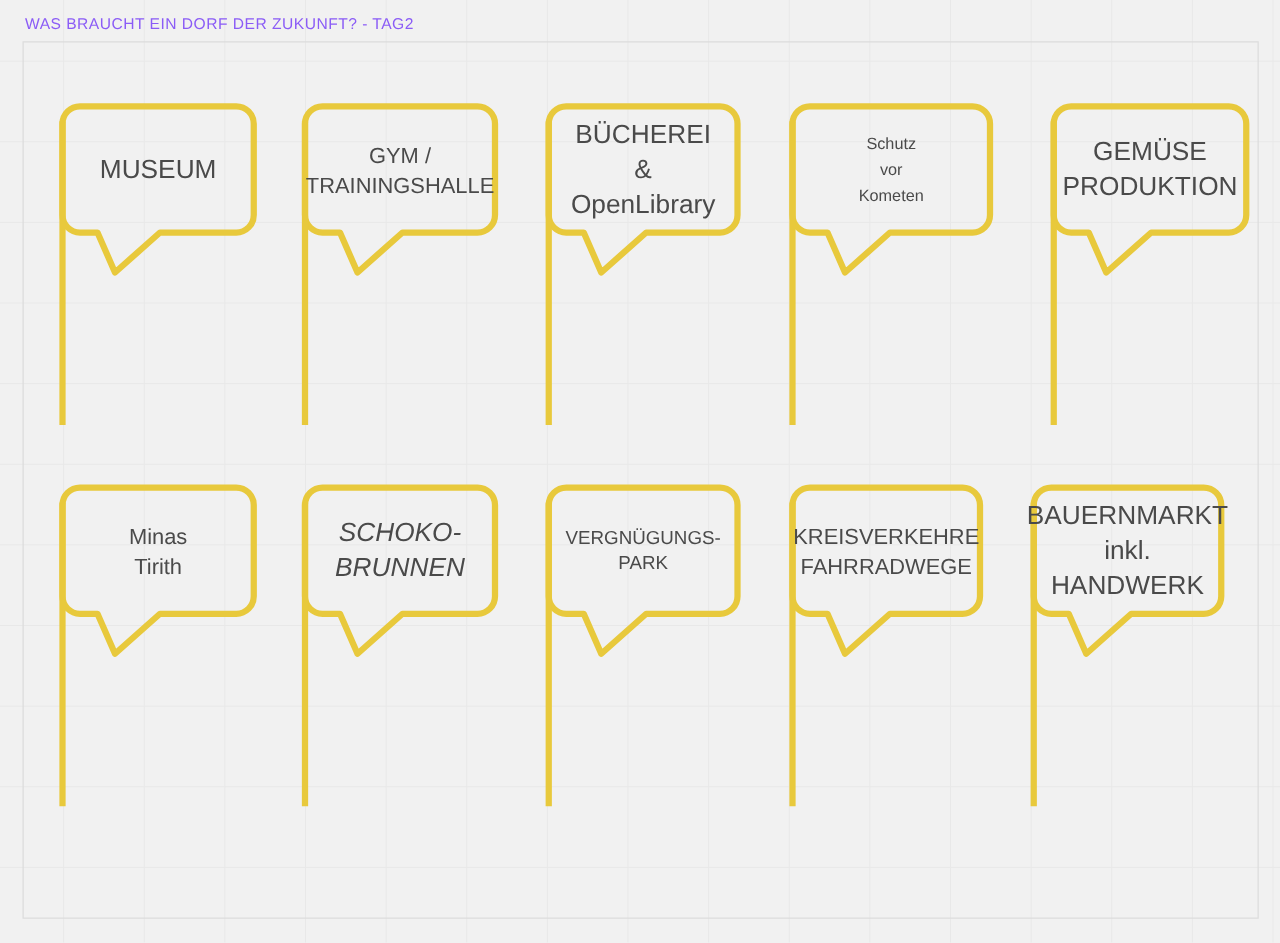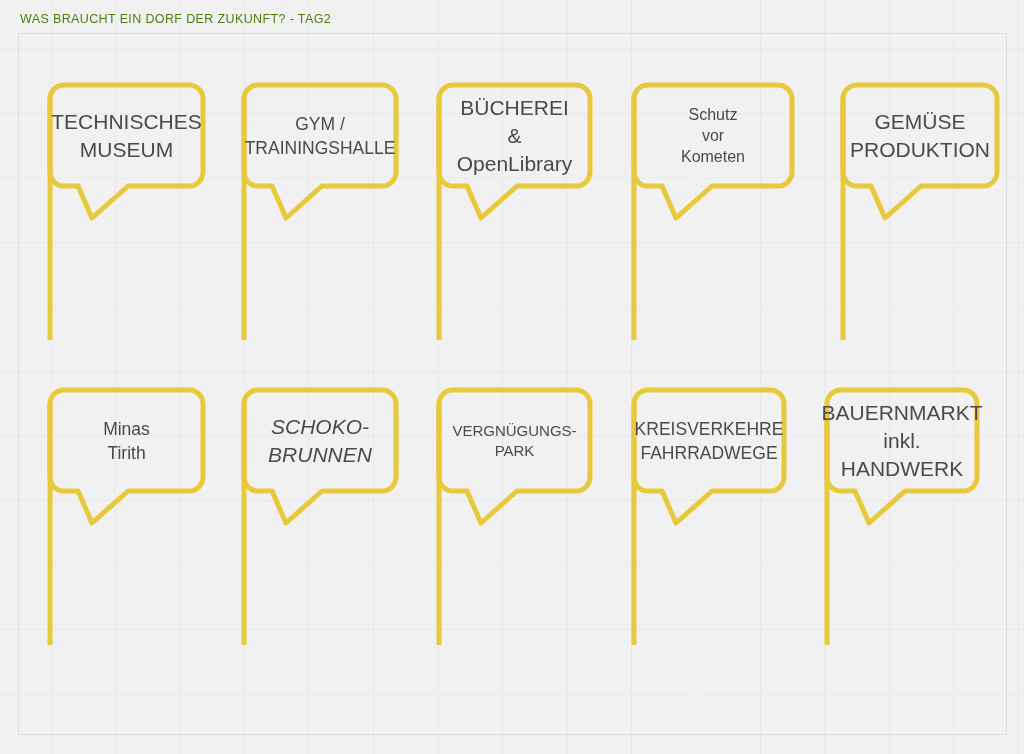--- a/index.html
+++ b/index.html
@@ -39,21 +39,21 @@
     pointer-events: none;
   }
 
   
   #board-title {
     position: absolute;
     left: 20px;
     top: 12px;
     font-size: 12.5px;
     letter-spacing: .03em;
-    color: #4d7c0f;
+    color: #8b5cf6;
     white-space: nowrap;
   }
 
   
   .bubble {
     position: absolute;
   }
   .bubble svg {
     position: absolute;
     left: 0;
@@ -71,40 +71,39 @@
     text-align: center;
     color: #4a4a4a;
     box-sizing: border-box;
     padding: 0 10px;
     pointer-events: none;
   }
   .bubble-text .ln { display: block; white-space: nowrap; }
 
   .size-lg  .ln { font-size: 21px; line-height: 28px; }
   .size-md  .ln { font-size: 17.5px; line-height: 24px; }
-  .size-sm  .ln { font-size: 16px; line-height: 21px; }
+  .size-sm  .ln { font-size: 13px; line-height: 21px; }
   .size-xs  .ln { font-size: 15px; line-height: 20px; }
 </style>
 </head>
 <body>
 
 <div id="canvas-grid"></div>
 
 <div id="board-frame"></div>
 
 <div id="board-title">WAS BRAUCHT EIN DORF DER ZUKUNFT? - TAG2</div>
 
 <div id="notes-layer">
     <div class="bubble" style="left: 50px; top: 85px; width: 153px; height: 255px;">
       <svg width="158" height="260">
         <path d="M 14 0 H 139 A 14 14 0 0 1 153 14 V 87 A 14 14 0 0 1 139 101 H 78 L 42 133 L 28 101 H 14 A 14 14 0 0 1 0 87 V 14 A 14 14 0 0 1 14 0 Z" fill="none" stroke="#e8c93c" stroke-width="5" stroke-linejoin="round" stroke-linecap="round"></path>
         <line x1="0" y1="12" x2="0" y2="255" stroke="#e8c93c" stroke-width="5" stroke-linecap="butt"></line>
       </svg>
       <div class="bubble-text size-lg" style="width: 153px; height: 101px;">
-        <span class="ln">TECHNISCHES</span>
         <span class="ln">MUSEUM</span>
       </div>
     </div>
     <div class="bubble" style="left: 244px; top: 85px; width: 152px; height: 255px;">
       <svg width="157" height="260">
         <path d="M 14 0 H 138 A 14 14 0 0 1 152 14 V 87 A 14 14 0 0 1 138 101 H 78 L 42 133 L 28 101 H 14 A 14 14 0 0 1 0 87 V 14 A 14 14 0 0 1 14 0 Z" fill="none" stroke="#e8c93c" stroke-width="5" stroke-linejoin="round" stroke-linecap="round"></path>
         <line x1="0" y1="12" x2="0" y2="255" stroke="#e8c93c" stroke-width="5" stroke-linecap="butt"></line>
       </svg>
       <div class="bubble-text size-md" style="width: 152px; height: 101px; align-items: center;">
         <span class="ln">GYM /</span>

